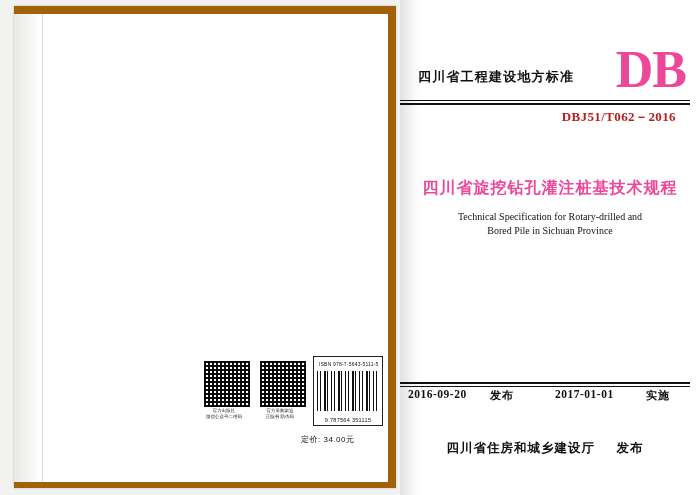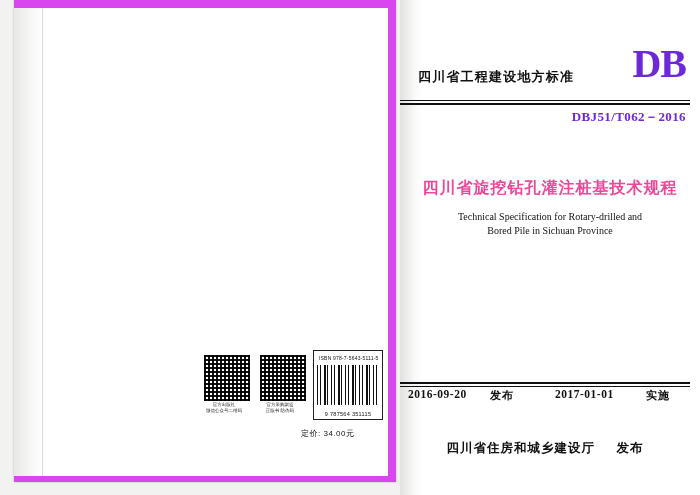--- a/index.html
+++ b/index.html
@@ -18,24 +18,24 @@
     position: relative;
     width: 700px;
     height: 495px;
     background: #f2f2f0;
   }
 
   
   .back-cover {
     position: absolute;
     left: 14px;
-    top: 0;
+    top: 6px;
     width: 382px;
     height: 482px;
-    background: #d946ef;
+    background: #a16207;
     box-shadow: 0 0 2px rgba(0,0,0,0.25);
   }
   .back-inner {
     position: absolute;
     left: 28px;
     top: 8px;
     right: 8px;
     bottom: 6px;
     background: #ffffff;
     border-left: 1px solid #dcdcdc;
@@ -170,23 +170,23 @@
     font-weight: bold;
     color: #111;
     letter-spacing: 1.2px;
     white-space: nowrap;
     font-family: "DejaVu Sans", sans-serif;
   }
   .db-logo {
     position: absolute;
     right: 14px;
     top: 40px;
-    font-size: 40px;
-    font-weight: bold;
-    color: #6d28d9;
+    font-size: 52px;
+    font-weight: bold;
+    color: #ec4899;
     letter-spacing: -1px;
     font-family: "Liberation Serif", serif;
   }
   .rule-top {
     position: absolute;
     left: 0px;
     right: 10px;
     top: 100px;
     height: 1px;
     background: #111;
@@ -194,25 +194,25 @@
   .rule-top2 {
     position: absolute;
     left: 0px;
     right: 10px;
     top: 103px;
     height: 2px;
     background: #111;
   }
   .std-code {
     position: absolute;
-    right: 14px;
+    right: 24px;
     top: 108px;
     font-size: 13px;
     font-weight: bold;
-    color: #6d28d9;
+    color: #b91c1c;
     letter-spacing: 0.4px;
   }
 
   .cn-title {
     position: absolute;
     left: 0;
     right: 0;
     top: 178px;
     text-align: center;
     font-size: 16px;

